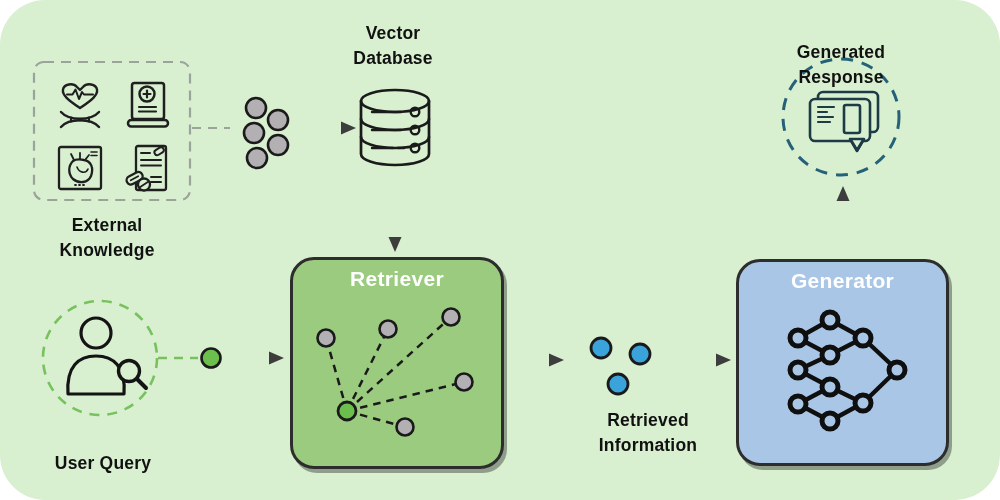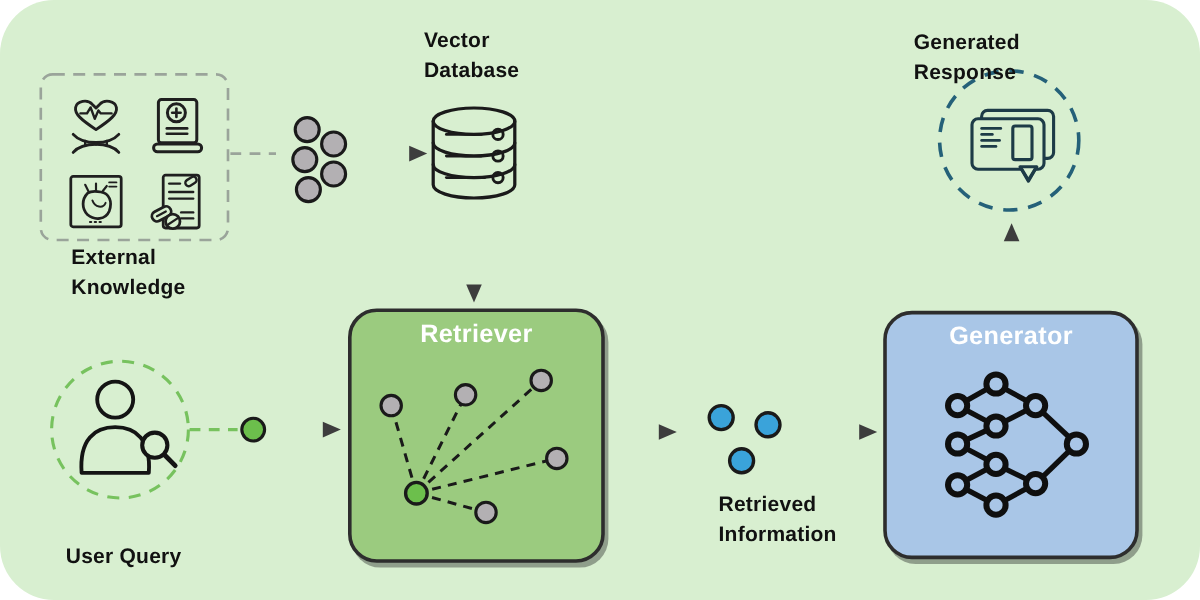--- a/index.html
+++ b/index.html
@@ -3,21 +3,21 @@
 <meta charset="utf-8">
 <style>
   html,body{margin:0;padding:0;background:#ffffff;font-family:"Liberation Sans",sans-serif;}
   .canvas{
     position:relative;width:1000px;height:500px;background:#d8efd0;
     border-radius:45px;overflow:hidden;
   }
   .label{
     position:absolute;transform:translateX(-50%);
     color:#111111;font-weight:700;font-size:17.5px;line-height:1.42;
-    text-align:left;white-space:pre-line;letter-spacing:.2px;
+    text-align:center;white-space:pre-line;letter-spacing:.2px;
   }
   .proc-box{
     position:absolute;border:3px solid #2d2d2d;border-radius:24px;
     box-shadow:3px 4px 0 rgba(55,60,55,.45);box-sizing:border-box;
   }
   .proc-box .box-title{
     margin-top:7px;text-align:center;color:#ffffff;font-weight:700;
     font-size:21px;letter-spacing:.3px;
   }
   #retriever-box{left:290px;top:257px;width:214px;height:212px;background:#9bcb7f;}
@@ -225,21 +225,21 @@
       <line x1="44.5" y1="51.5" x2="51" y2="62"></line>
       <line x1="57.5" y1="51.5" x2="51" y2="62"></line>
       <line x1="12" y1="19" x2="28" y2="19" stroke-width="2.2"></line>
       <line x1="12" y1="24" x2="21" y2="24" stroke-width="2.2"></line>
       <line x1="12" y1="29" x2="27" y2="29" stroke-width="2.2"></line>
       <line x1="12" y1="34" x2="24" y2="34" stroke-width="2.2"></line>
       <rect x="38" y="17" width="16" height="28" rx="2"></rect>
     </g>
   </svg>
 
-  <div class="label" style="left:107px;top:202px;">External
+  <div class="label" style="left:107px;top:213px;">External
 Knowledge</div>
   <div class="label" style="left:393px;top:21px;">Vector
 Database</div>
   <div class="label" style="left:103px;top:451px;">User Query</div>
   <div class="label" style="left:648px;top:408px;">Retrieved
 Information</div>
-  <div class="label" style="left:841px;top:23px;">Generated Response</div>
+  <div class="label" style="left:841px;top:40px;">Generated Response</div>
 </div>
 
 </body></html>

